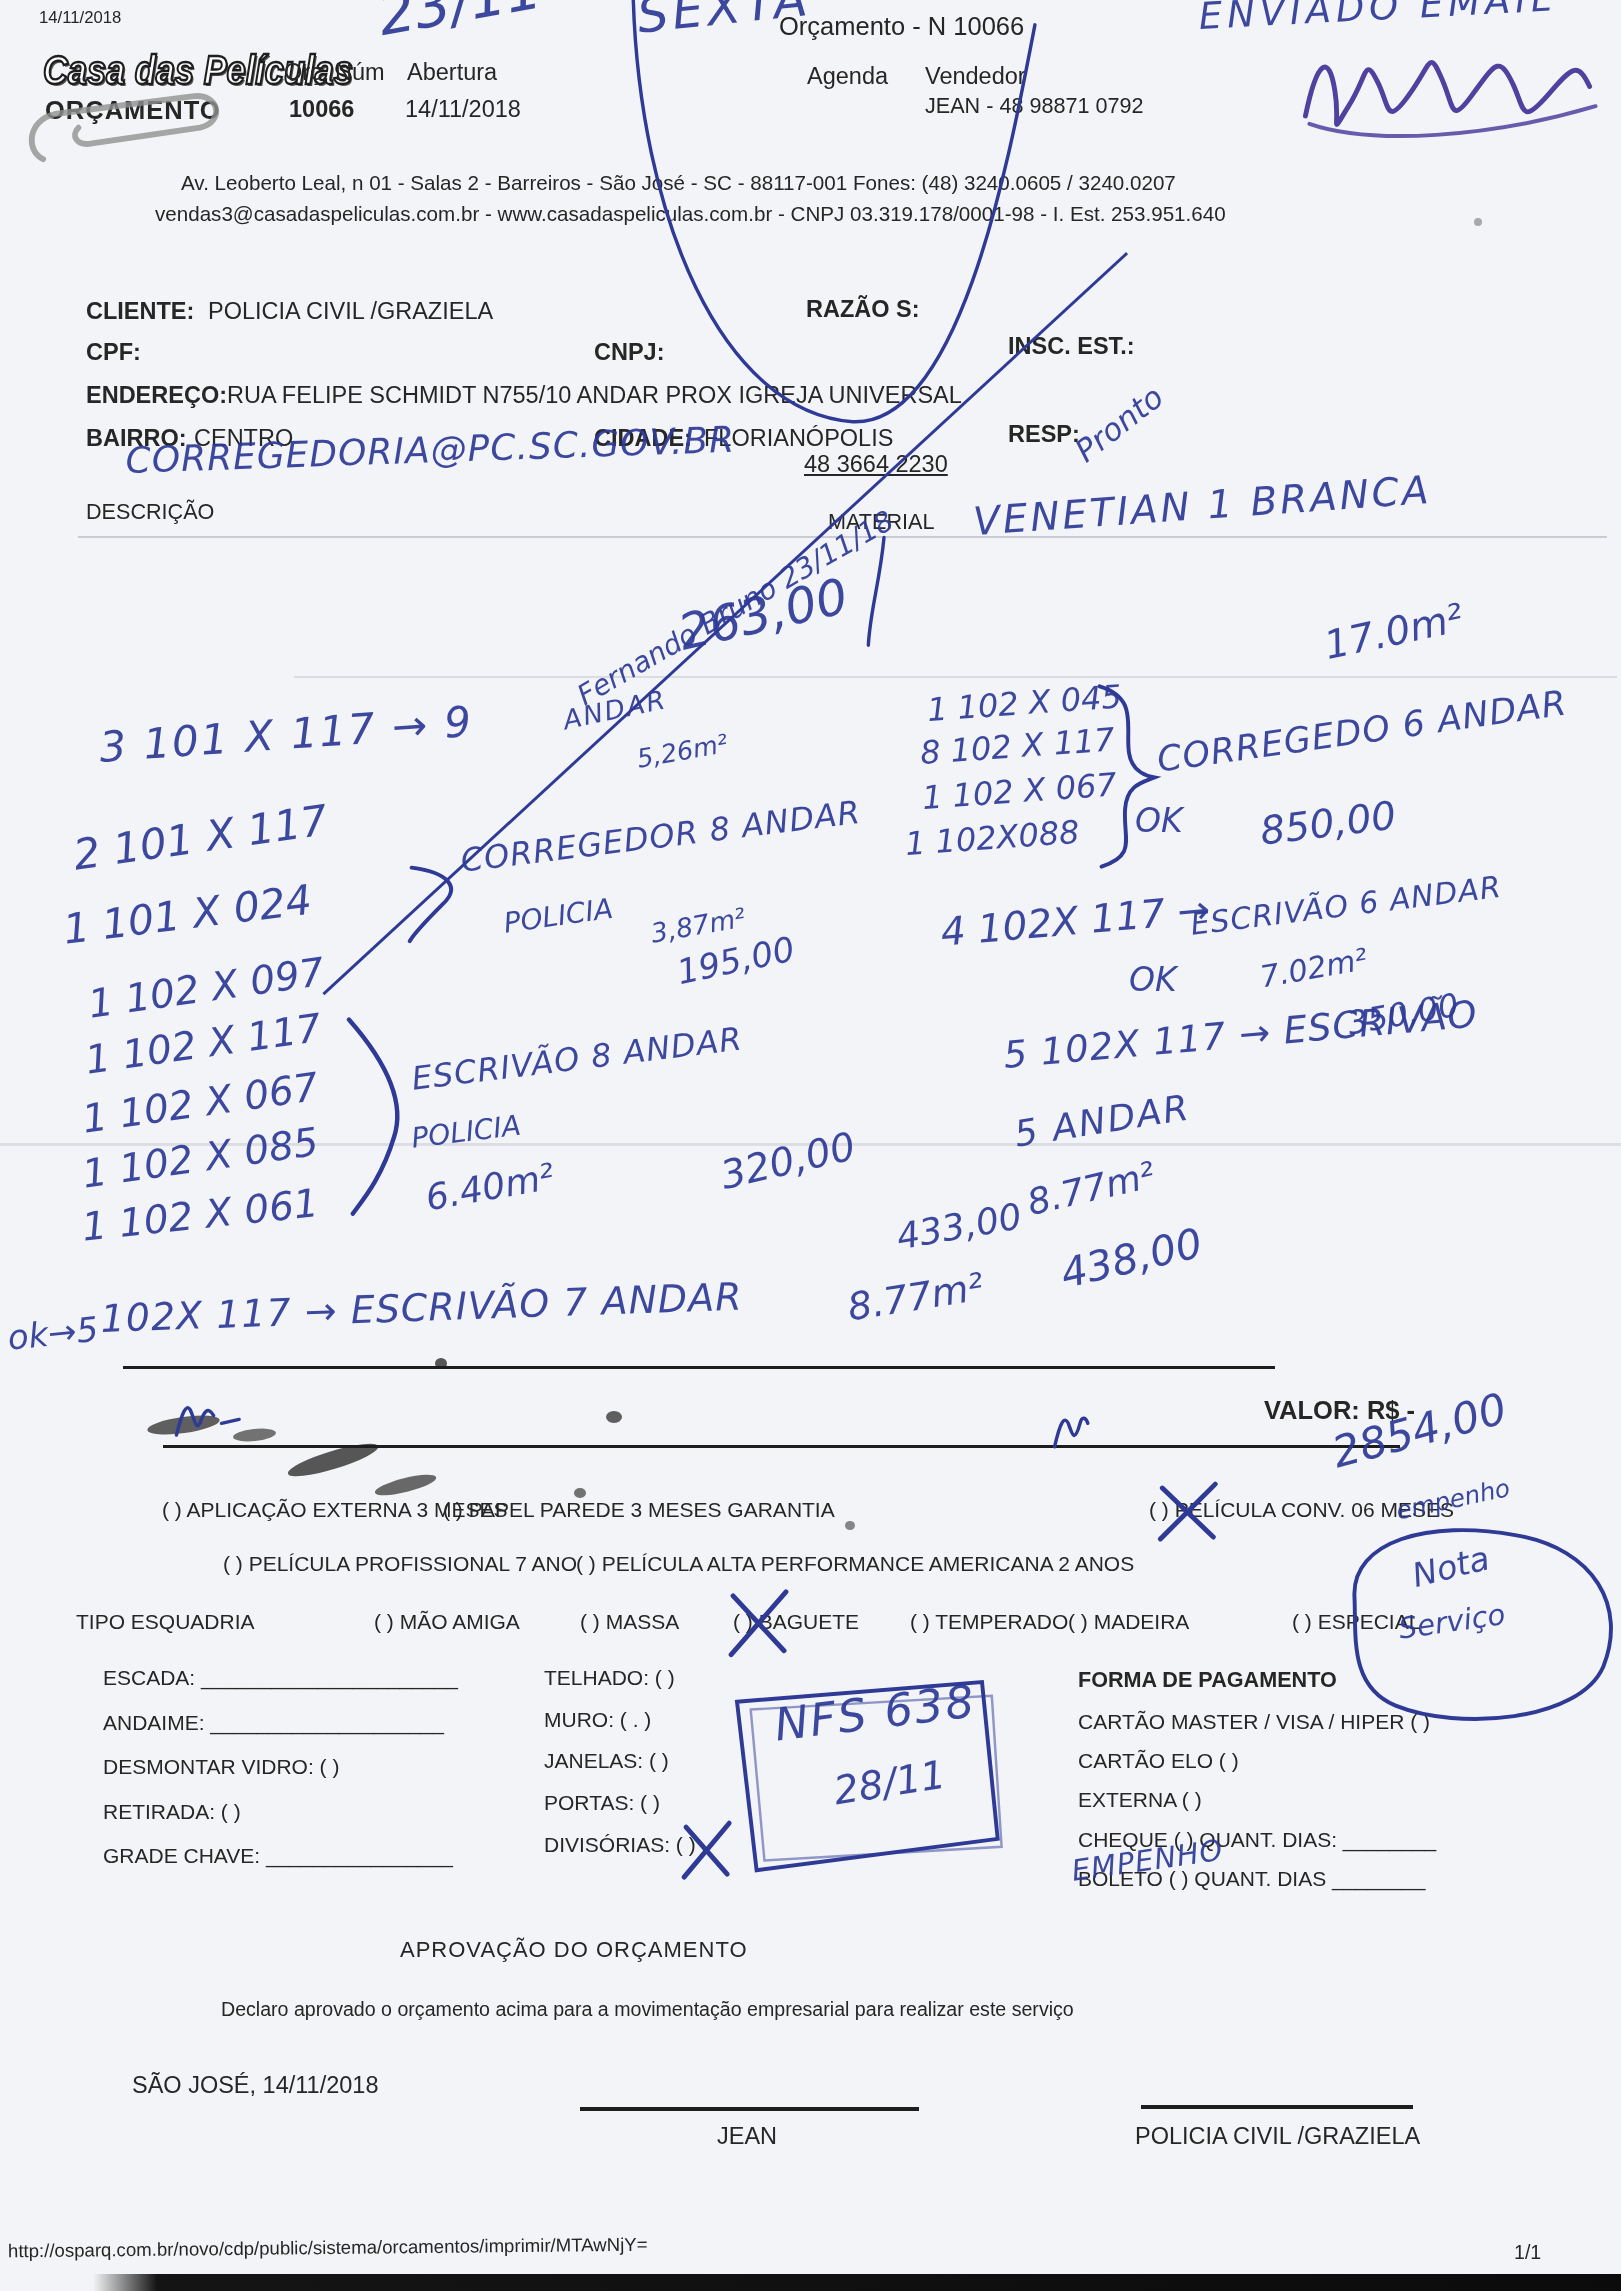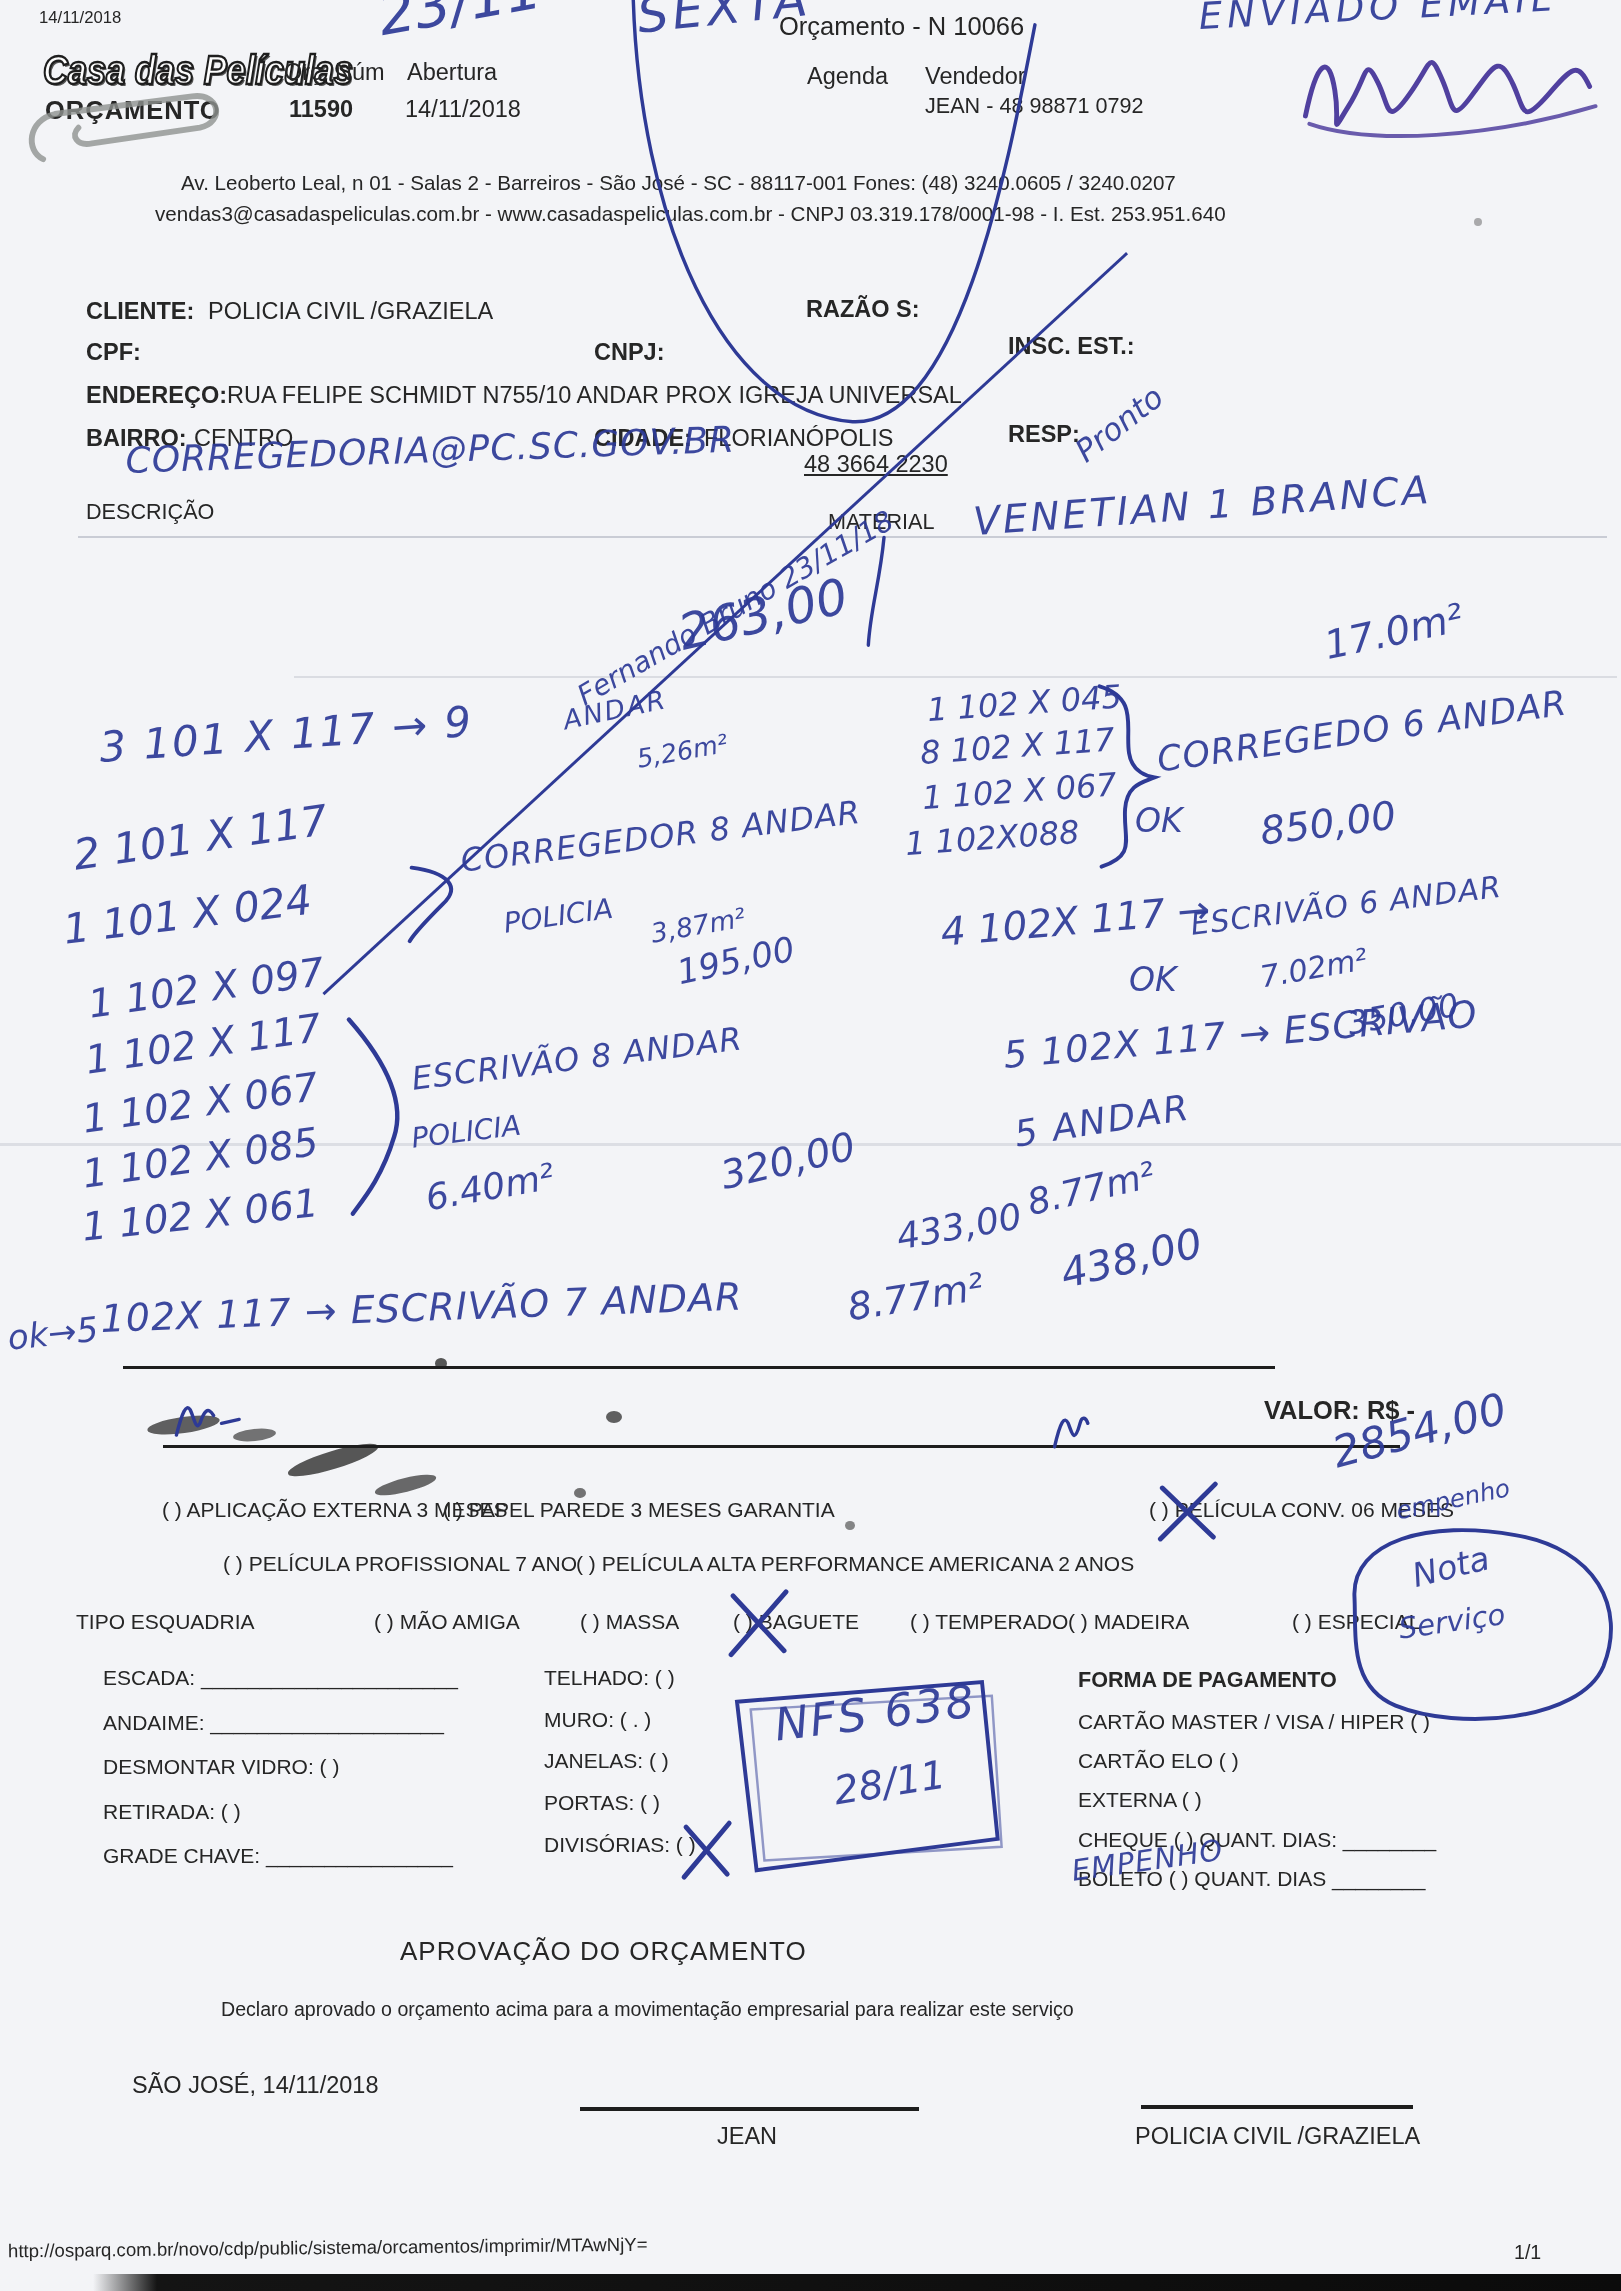--- a/index.html
+++ b/index.html
@@ -4,21 +4,21 @@
 <style>
   html,body{margin:0;padding:0;}
   body{
     width:1621px;height:2292px;position:relative;overflow:hidden;
     background:#f3f4f7;
     font-family:"Liberation Sans",sans-serif;
   }
   .pt{position:absolute;font-family:"Liberation Sans",sans-serif;color:#262626;white-space:nowrap;line-height:1.15;}
   .b{font-weight:bold;}
   .s17{font-size:16.7px}.s19{font-size:18.6px}.s20{font-size:19.6px}.s21{font-size:20.6px}
-  .s215{font-size:21px}.s22{font-size:21.6px}.s24{font-size:23.5px}.s26{font-size:25.5px}.s31{font-size:26px}
+  .s215{font-size:21px}.s22{font-size:21.6px}.s24{font-size:23.5px}.s26{font-size:25.5px}.s31{font-size:22px}
   .logo{
     font-weight:bold;font-style:italic;font-size:40px;letter-spacing:0;
     color:#fdfdfd;-webkit-text-stroke:2.4px #1e1e1e;text-shadow:2px 2px 0 #555;
     transform:scaleX(.86);transform-origin:left top;
   }
   .hw{position:absolute;font-family:"DejaVu Sans",sans-serif;font-style:italic;
       color:#2d3a97;white-space:nowrap;transform-origin:left top;opacity:.92;line-height:1;}
   .smudge{position:absolute;background:#3a3a3a;border-radius:50%;}
   .rule{position:absolute;background:#1d1d1d;}
   .faint{position:absolute;background:rgba(150,156,170,.45);}
@@ -37,21 +37,21 @@
 
 <div class="print-layer">
 
   <span class="pt s17" style="left:39px;top:7.8px;">14/11/2018</span>
   <span class="pt s26" style="left:779px;top:11.8px;">Orçamento - N 10066</span>
 
   <span class="pt logo" style="left:43px;top:47px;">Casa das Películas</span>
   <span class="pt s26 b" style="left:45px;top:96px;letter-spacing:1px;">ORÇAMENTO</span>
 
   <span class="pt s24" style="left:284px;top:59px;">Orç. Núm</span>
-  <span class="pt s24 b" style="left:289px;top:96px;">11590</span>
+  <span class="pt s24 b" style="left:289px;top:96px;">10066</span>
   <span class="pt s24" style="left:407px;top:59px;">Abertura</span>
   <span class="pt s24" style="left:405px;top:96px;">14/11/2018</span>
   <span class="pt s24" style="left:807px;top:63px;">Agenda</span>
   <span class="pt s24" style="left:925px;top:63px;">Vendedor</span>
   <span class="pt s22" style="left:925px;top:94px;">JEAN - 48 98871 0792</span>
 
   <span class="pt s21" style="left:181px;top:171px;">Av. Leoberto Leal, n 01 - Salas 2 - Barreiros - São José - SC - 88117-001 Fones: (48) 3240.0605 / 3240.0207</span>
   <span class="pt s21" style="left:155px;top:202px;">vendas3@casadaspeliculas.com.br - www.casadaspeliculas.com.br - CNPJ 03.319.178/0001-98 - I. Est. 253.951.640</span>
 
   <span class="pt s24 b" style="left:86px;top:298px;">CLIENTE:</span>

